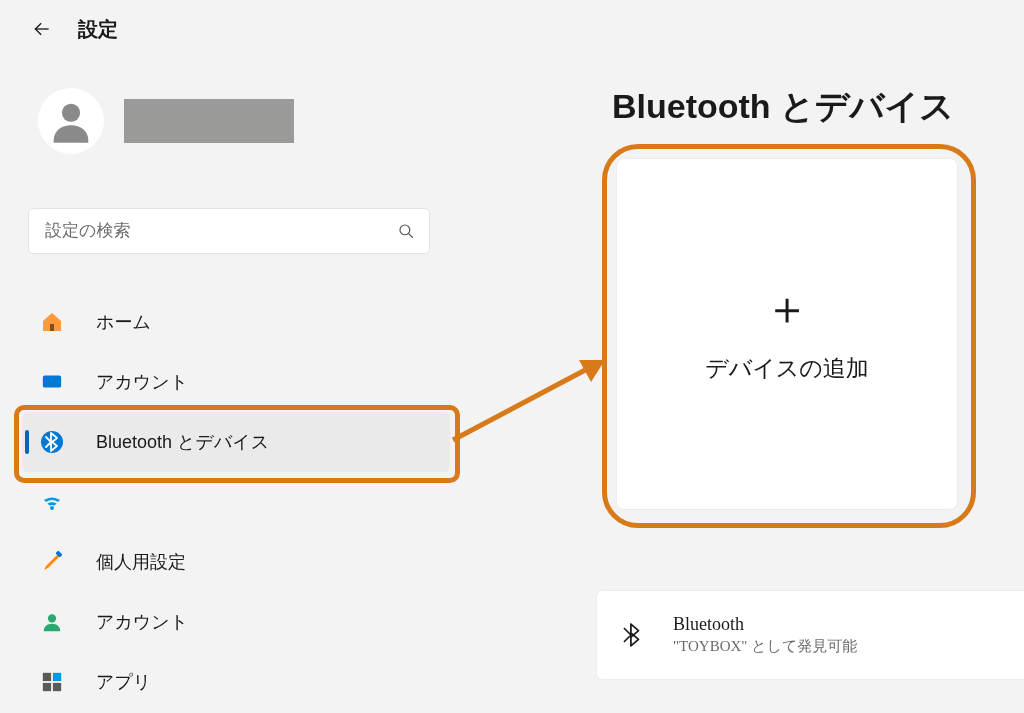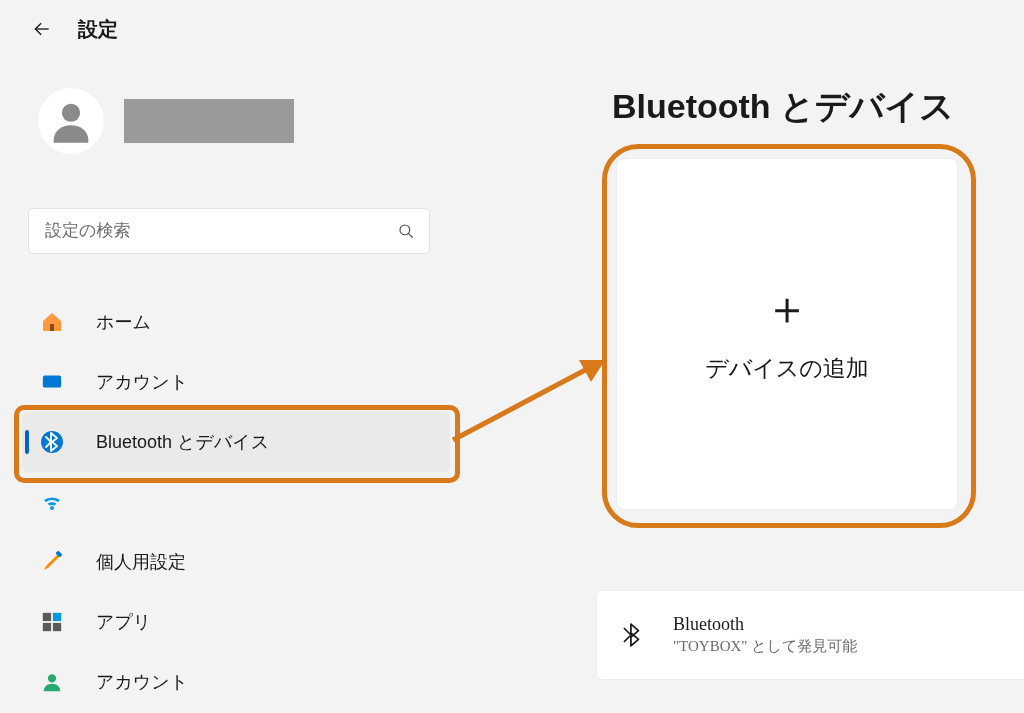--- a/index.html
+++ b/index.html
@@ -251,38 +251,38 @@
       <svg width="24" height="24" viewBox="0 0 24 24">
         <path d="M4 20l4-2 12-12-2-2L6 16z" fill="#ff8a00"></path>
         <rect x="16" y="2" width="6" height="4" rx="1" fill="#0078d4" transform="rotate(45 19 4)"></rect>
       </svg>
     </span>
     <span class="nav-label">個人用設定</span>
   </div>
 
   <div class="nav-item">
     <span class="nav-icon">
+      <svg width="22" height="22" viewBox="0 0 24 24" fill="#2aa86f">
+        <circle cx="12" cy="8" r="4.5"></circle>
+        <path d="M3 22c0-5 4-8 9-8s9 3 9 8z"></path>
+      </svg>
+    </span>
+    <span class="nav-label">アカウント</span>
+  </div>
+
+  <div class="nav-item">
+    <span class="nav-icon">
       <svg width="22" height="22" viewBox="0 0 24 24">
         <rect x="2" y="2" width="9" height="9" fill="#5a5a5a"></rect>
         <rect x="13" y="2" width="9" height="9" fill="#0099e6"></rect>
         <rect x="2" y="13" width="9" height="9" fill="#5a5a5a"></rect>
         <rect x="13" y="13" width="9" height="9" fill="#5a5a5a"></rect>
       </svg>
     </span>
     <span class="nav-label">アプリ</span>
-  </div>
-
-  <div class="nav-item">
-    <span class="nav-icon">
-      <svg width="22" height="22" viewBox="0 0 24 24" fill="#2aa86f">
-        <circle cx="12" cy="8" r="4.5"></circle>
-        <path d="M3 22c0-5 4-8 9-8s9 3 9 8z"></path>
-      </svg>
-    </span>
-    <span class="nav-label">アカウント</span>
   </div>
 </div>
 
 <div class="main-title">Bluetooth とデバイス</div>
 
 <div class="device-card">
   <div class="plus">＋</div>
   <div class="device-card-label">デバイスの追加</div>
 </div>
 

